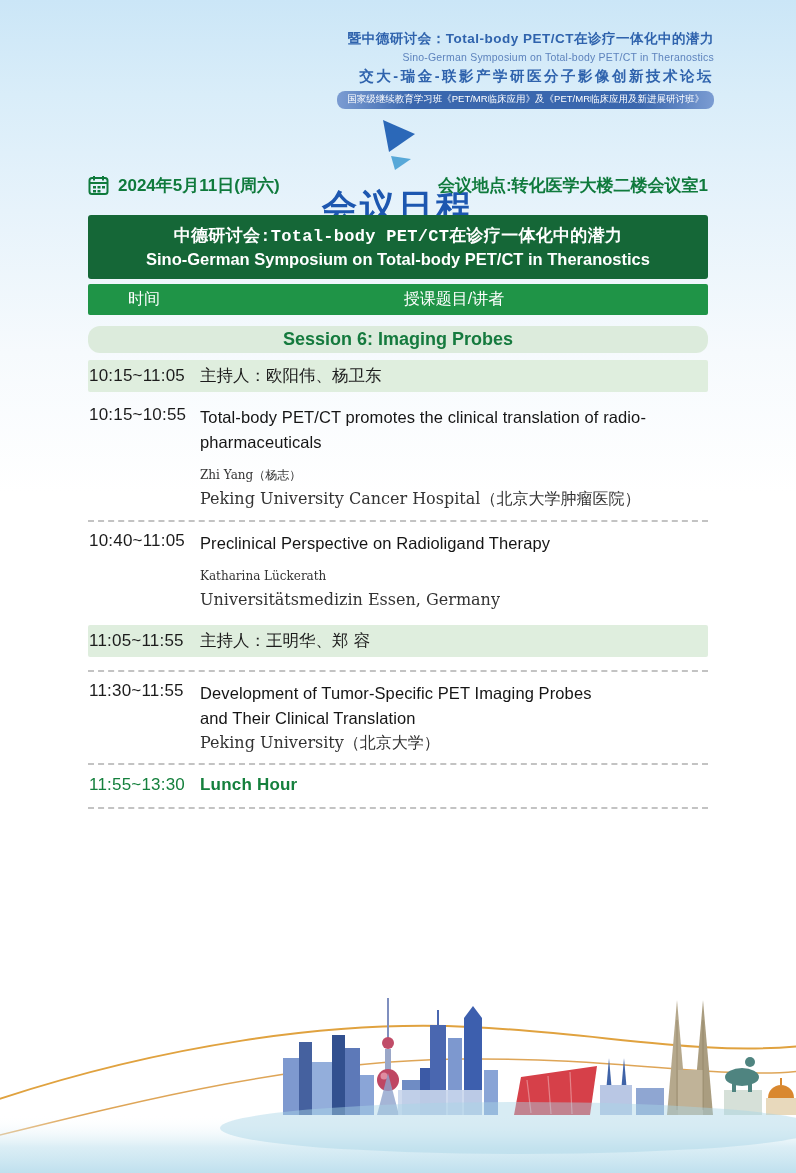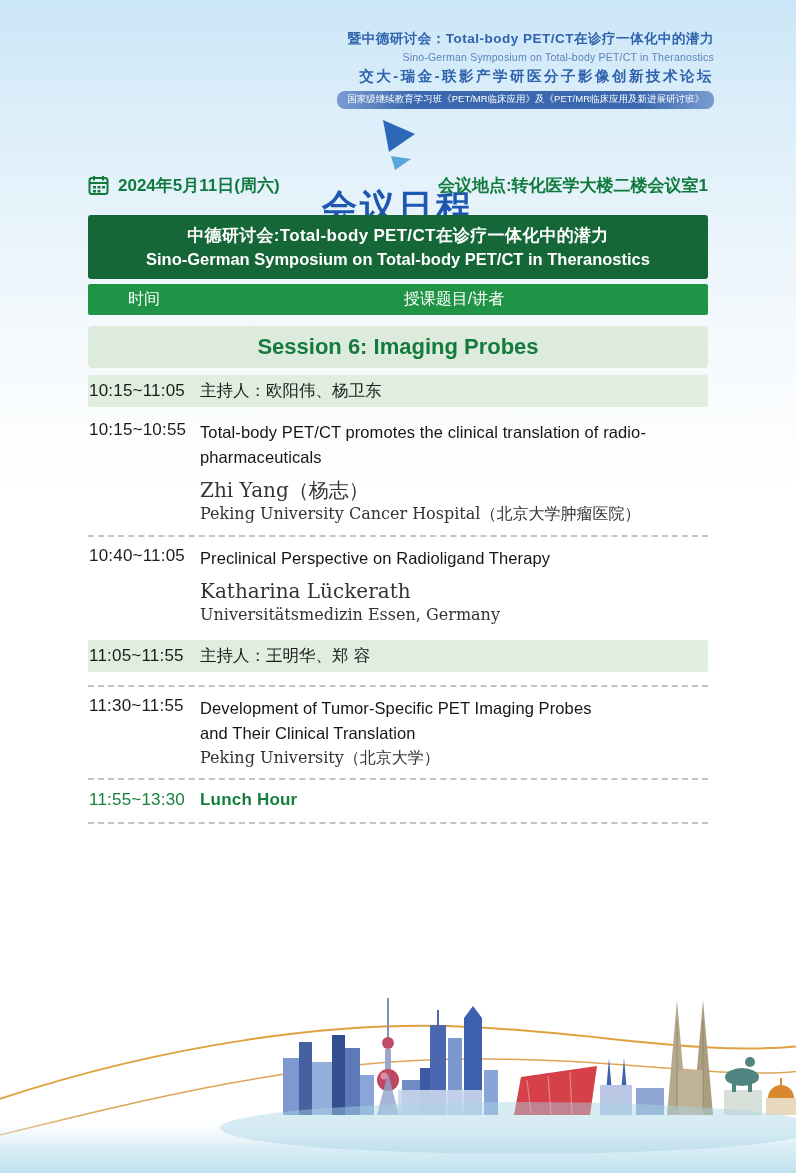--- a/index.html
+++ b/index.html
@@ -44,53 +44,53 @@
   }
   .date-wrap { display: flex; align-items: center; gap: 9px; }
 
   
   .content { position: absolute; top: 215px; left: 88px; width: 620px; }
 
   .symposium {
     background: #156737; color: #ffffff; text-align: center;
     border-radius: 3px; padding: 9px 6px 10px; margin-bottom: 5px;
   }
-  .symposium .cn { font-size: 17px; font-weight: bold; letter-spacing: .3px; }
+  .symposium .cn { font-size: 17px; font-weight: bold; letter-spacing: .3px; font-family: Liberation Mono, monospace; }
   .symposium .en { font-size: 16.5px; font-weight: bold; margin-top: 3px; }
 
   .thead-row {
     background: #1f9447; color: #ffffff; border-radius: 2px;
     height: 31px; display: grid; grid-template-columns: 112px 1fr;
     align-items: center; margin-bottom: 11px; font-size: 16px;
   }
   .thead-row .t-time { text-align: center; }
   .thead-row .t-topic { text-align: center; }
 
   .session-band {
-    background: #dcebdc; border-radius: 4px; height: 42px;
+    background: #dcebdc; border-radius: 12px; height: 27px;
     display: flex; align-items: center; justify-content: center;
-    color: #157a3e; font-size: 22px; font-weight: bold; margin-bottom: 7px;
+    color: #157a3e; font-size: 18px; font-weight: bold; margin-bottom: 7px;
   }
 
   .grid-row { display: grid; grid-template-columns: 112px 1fr; align-items: start; }
   .time-cell { font-size: 17px; color: #1c1c1c; padding-left: 1px; letter-spacing: .2px; }
 
   .chair-row {
     background: #dfeede; border-radius: 2px;
     height: 32px; align-items: center; margin-bottom: 13px;
   }
   .chair-text { font-family: "DejaVu Serif", "Liberation Serif", serif; font-size: 16.5px; color: #1c1c1c; }
 
   .talk-row { margin-bottom: 0; }
   .talk-title {
     font-size: 16.5px; color: #151515; line-height: 25px; white-space: pre-line; letter-spacing: .1px;
   }
   .talk-speaker {
     font-family: "DejaVu Serif", "Liberation Serif", serif;
-    font-size: 20px; color: #333333; line-height: 23px; margin-top: 9px;
+    font-size: 12px; color: #333333; line-height: 23px; margin-top: 9px;
   }
   .talk-affil {
     font-family: "DejaVu Serif", "Liberation Serif", serif;
     font-size: 16px; color: #333333; line-height: 23px; white-space: pre-line;
   }
   .dashed-divider { border: none; border-top: 2px dashed #c3c3c3; margin: 10px 0 9px; }
   .divider-slim { margin: 9px 0 7px; }
 
   .lunch-row { color: #15803d; margin: 2px 0 3px; height: 26px; align-items: center; }
   .lunch-row .time-cell { color: #15803d; }

